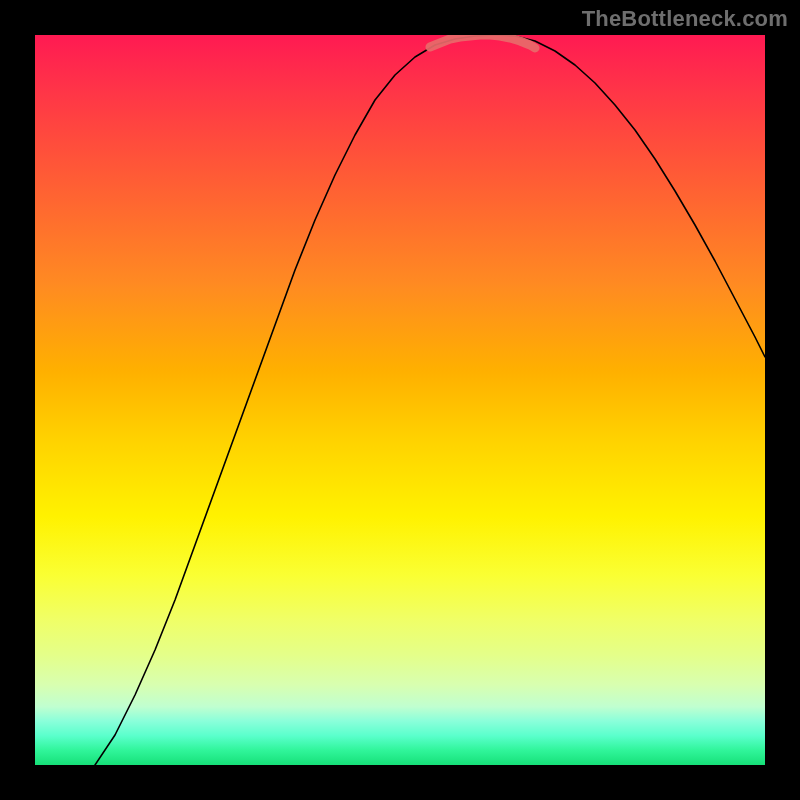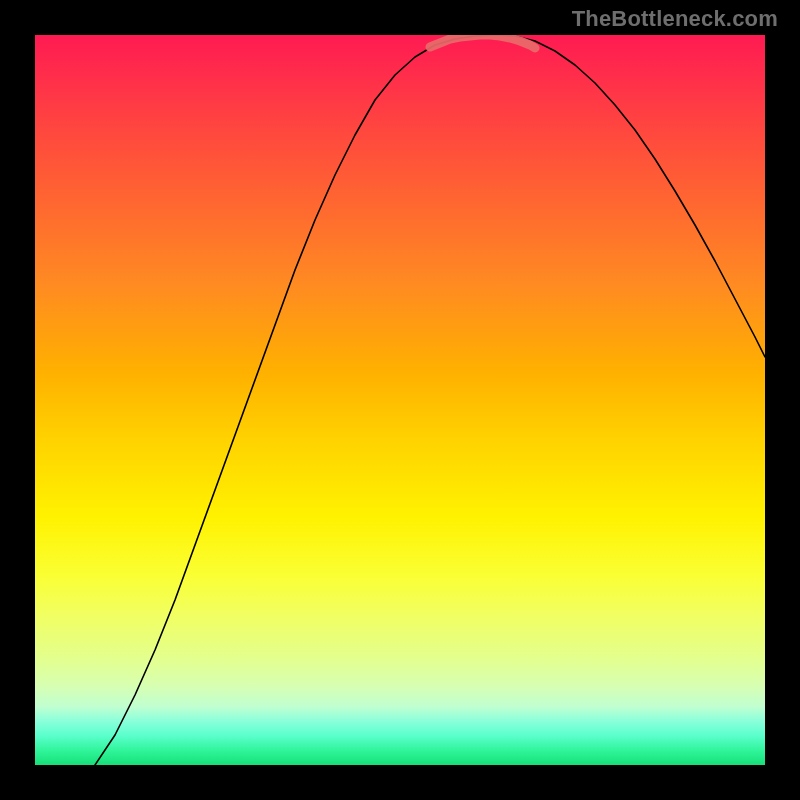--- a/index.html
+++ b/index.html
@@ -36,21 +36,21 @@
       #d8ffb0 89%,
       #c0ffd0 92%,
       #8affda 94%,
       #5affcc 96%,
       #30f59a 98%,
       #16e078 100%);
   }
   .watermark {
     position: absolute;
     top: 6px;
-    right: 22px;
+    right: 12px;
     font-family: Arial, Helvetica, sans-serif;
     font-size: 22px;
     font-weight: 600;
     color: #6e6e6e;
     letter-spacing: 0.2px;
     user-select: none;
   }
   svg.curve {
     position: absolute;
     inset: 0;

